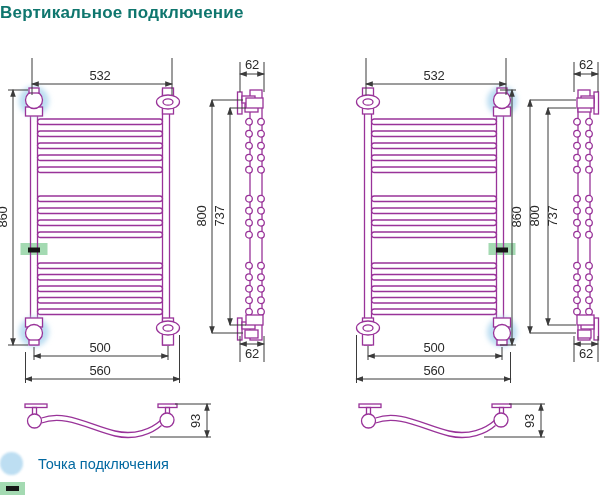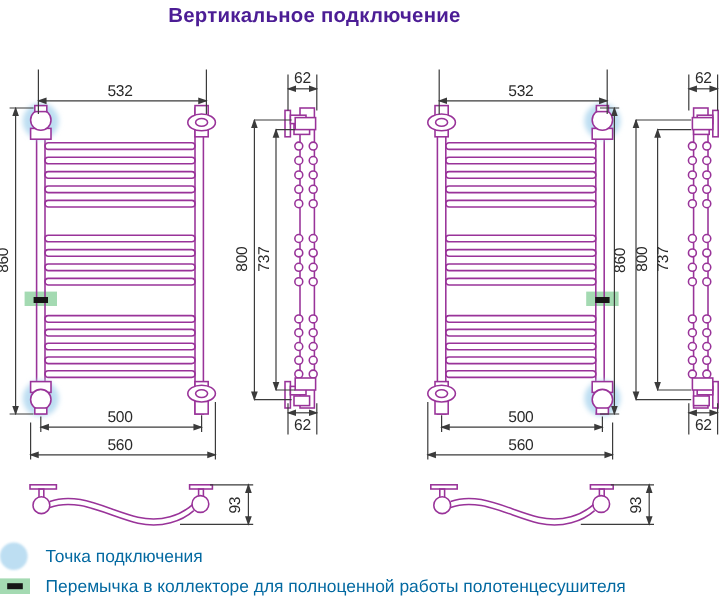--- a/index.html
+++ b/index.html
@@ -1,19 +1,19 @@
 <!DOCTYPE html>
 <html><head>
 <meta charset="utf-8">
 <style>
   html,body{margin:0;padding:0;background:#fff;}
   #stage{position:relative;width:600px;height:499px;background:#fff;overflow:hidden;
          font-family:"Liberation Sans","DejaVu Sans",sans-serif;}
-  #title{position:absolute;left:0;top:3px;width:524px;text-align:center;
-         font-size:17px;font-weight:bold;color:#4c1d95;letter-spacing:.2px;}
+  #title{position:absolute;left:0;top:3px;width:524px;
+         font-size:17px;font-weight:bold;color:#0f766e;letter-spacing:.2px;}
   svg{position:absolute;left:0;top:0;}
   .pipe{stroke:#993399;stroke-width:1.3;fill:none;}
   .pipew{stroke:#993399;stroke-width:1.3;fill:#fff;}
   .dim{stroke:#3b3b3b;stroke-width:1;fill:none;}
   text.dnum{font-family:"Liberation Sans","DejaVu Sans",sans-serif;font-size:13px;
             fill:#2b2b2b;text-anchor:middle;letter-spacing:-.3px;}
   .legend-item{position:absolute;color:#0369a1;font-size:14.5px;white-space:nowrap;}
   #legend-dot{position:absolute;left:0;top:452px;width:23px;height:23px;border-radius:50%;
               background:#BDDEF2;filter:blur(1px);}
   #legend-swatch{position:absolute;left:0;top:482px;width:25px;height:13px;background:#A4DAB2;}
@@ -249,14 +249,13 @@
       </g>
     </g>
   </svg>
 
   <div id="legend-dot"></div>
   <div class="legend-item" style="left:38px;top:456px;">Точка подключения</div>
 
   <div id="legend-swatch">
     <span class="dash"></span>
   </div>
-  <div class="legend-item" style="left:38px;top:481px;">Перемычка в коллекторе для полноценной работы полотенцесушителя</div>
 </div>
 
 </body></html>

